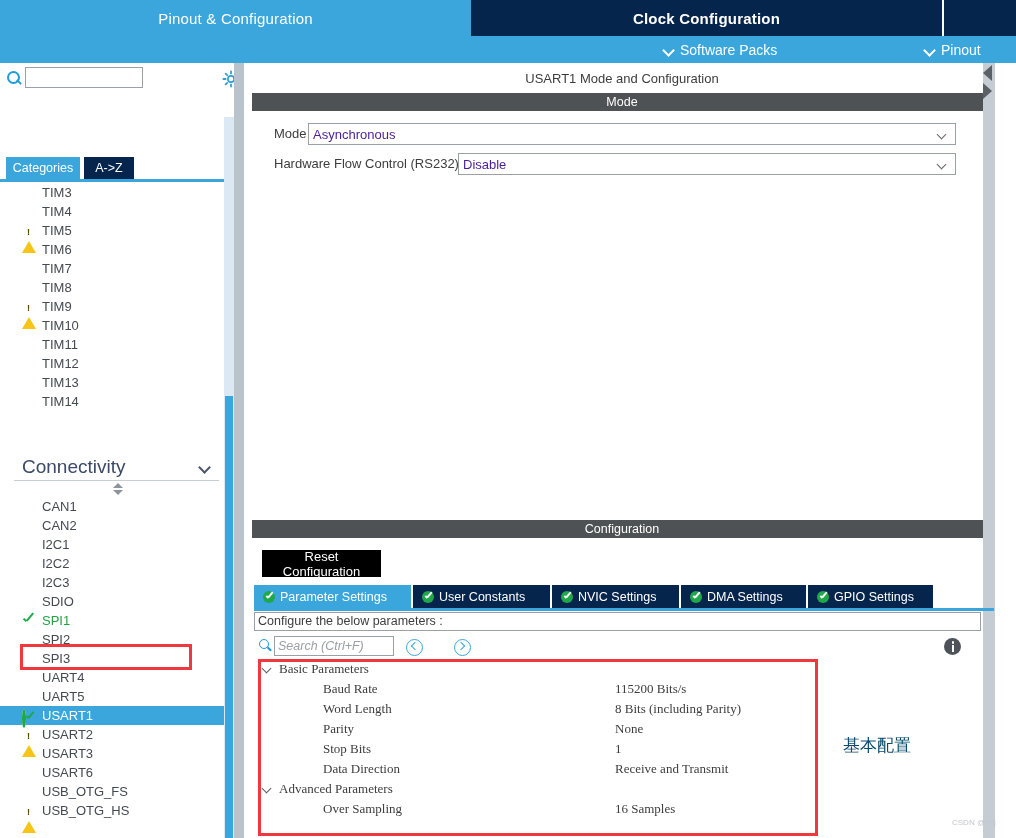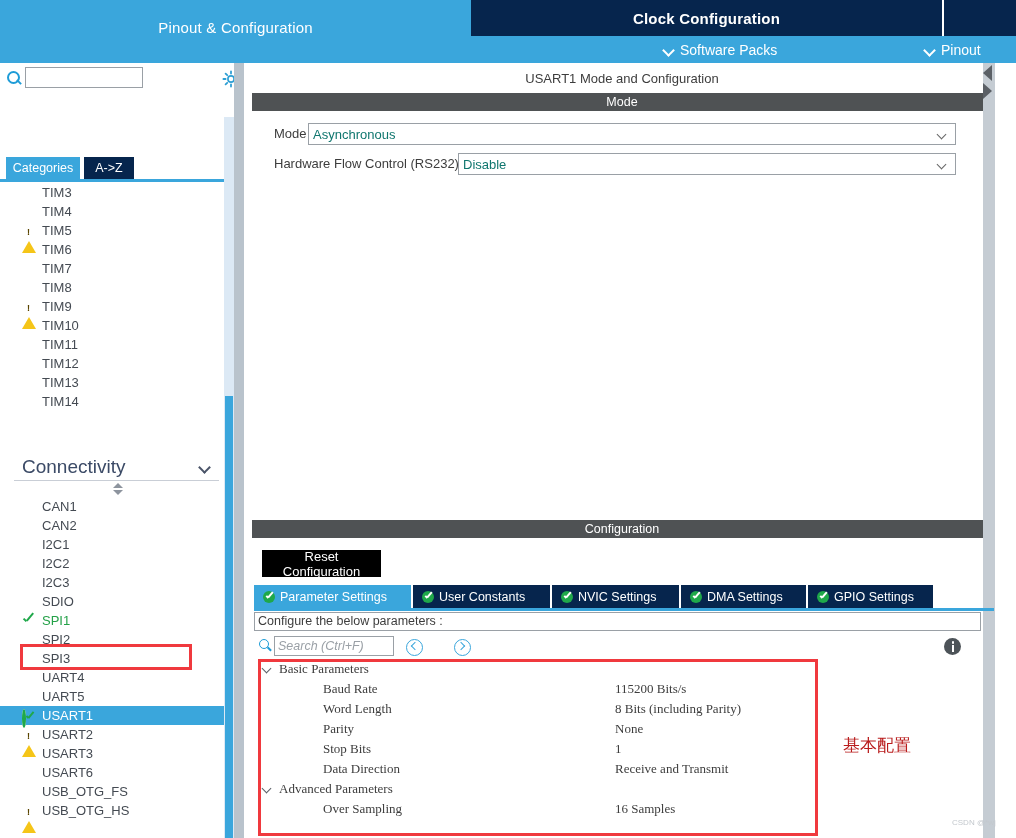--- a/index.html
+++ b/index.html
@@ -19,21 +19,21 @@
   
   .topbar {
     position: absolute; left: 0; top: 0; width: 1016px; height: 36px;
     background: #3aa6dc;
   }
   .toptab {
     position: absolute; top: 0; height: 36px;
     display: flex; align-items: center; justify-content: center;
     color: #ffffff; font-size: 15px; letter-spacing: .2px;
   }
-  .toptab.pinout { left: 0; width: 471px; background: #3aa6dc; align-items: flex-end; }
+  .toptab.pinout { left: 0; width: 471px; background: #3aa6dc; }
   .toptab.clock  { left: 471px; width: 471px; background: #06254d; font-weight: bold; }
   .toptab.extra  { left: 944px; width: 72px; background: #06254d; }
   .toptab-divider {
     position: absolute; left: 942px; top: 0; width: 2px; height: 36px; background: #ffffff;
   }
 
   
   .subbar {
     position: absolute; left: 0; top: 36px; width: 1016px; height: 27px;
     background: #3aa6dc;
@@ -211,21 +211,21 @@
   .bar-config { top: 457px; }
 
   .field-row { position: absolute; left: 8px; height: 22px; }
   .field-label {
     position: absolute; top: 0; height: 22px; line-height: 22px;
     font-size: 13px; color: #3d3d3d; white-space: nowrap;
   }
   .field-select {
     position: absolute; top: 0; height: 22px;
     border: 1px solid #9aa0a6; background: #ffffff; box-sizing: border-box;
-    font-size: 13px; color: #0f766e;
+    font-size: 13px; color: #4c1d95;
     display: flex; align-items: center; padding-left: 4px;
   }
   .field-select .sel-arrow {
     position: absolute; right: 8px; top: 7px; width: 9px; height: 9px;
   }
   .field-select .sel-arrow::before {
     content: ""; position: absolute; left: 0; top: 0;
     width: 6px; height: 6px;
     border-right: 1px solid #666; border-bottom: 1px solid #666;
     transform: rotate(45deg);
@@ -363,21 +363,21 @@
   .redbox {
     position: absolute; left: 258px; top: 659px; width: 560px; height: 177px;
     border: 3px solid #f0393e; box-sizing: border-box; pointer-events: none;
   }
   .redbox-left {
     position: absolute; left: 20px; top: 644px; width: 172px; height: 26px;
     border: 3px solid #f0393e; box-sizing: border-box; pointer-events: none;
   }
   .annot {
     position: absolute; left: 843px; top: 734px;
-    font-size: 17px; color: #b91c1c;
+    font-size: 17px; color: #0c4a6e;
     font-family: "DejaVu Sans", sans-serif;
     white-space: nowrap;
   }
   .watermark {
     position: absolute; left: 952px; top: 818px;
     font-size: 8px; color: #c3c8cd; white-space: nowrap;
   }
 </style>
 </head>
 <body>

